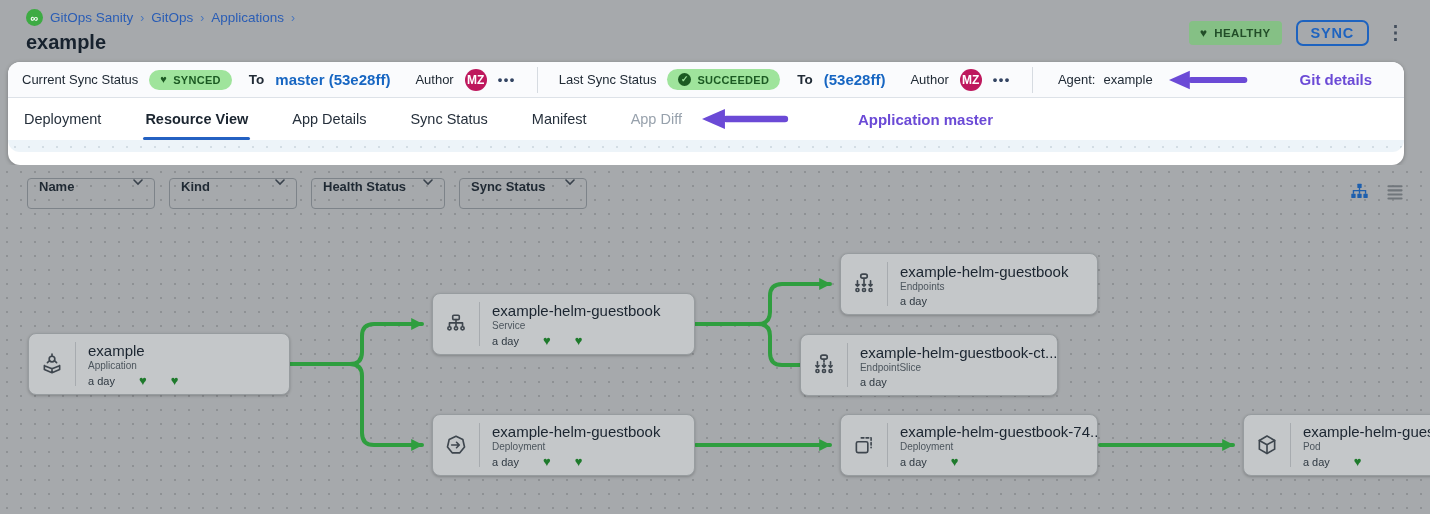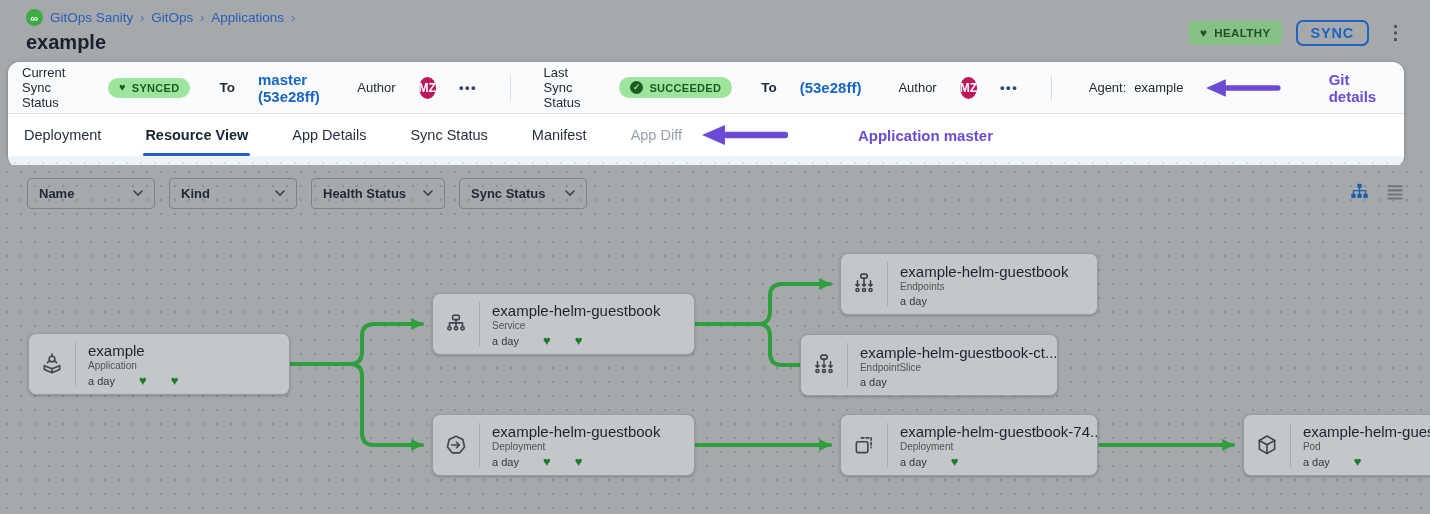--- a/index.html
+++ b/index.html
@@ -19,21 +19,21 @@
   .crumb-sep { color:#4a77bd; font-size:12px; }
   .page-title { position:absolute; left:26px; top:31px; font-size:20px; font-weight:700; color:#17222e; }
   .header-right { position:absolute; right:22px; top:19px; display:flex; align-items:center; gap:14px; height:28px; }
   .healthy-badge { display:flex; align-items:center; gap:7px; background:#85c085; color:#224e28; border-radius:4px; padding:6px 11px; font-size:11.5px; font-weight:700; letter-spacing:.4px; }
   .healthy-badge .hrt { font-size:12px; line-height:1; }
   .sync-button { border:2px solid #1d63c0; color:#1d63c0; border-radius:7px; padding:3px 13px; font-size:14.5px; font-weight:700; letter-spacing:.8px; background:transparent; cursor:pointer; font-family:inherit; }
   .kebab { color:#434e5c; font-size:19px; font-weight:700; line-height:24px; cursor:pointer; padding:0 3px; }
 
   
   .card { position:absolute; left:8px; top:62px; width:1396px; height:103px; background:#fff; border-radius:12px; box-shadow:0 1px 4px rgba(0,0,0,.28); }
-  .status-row { height:52px; background:#fafbfd; border-radius:12px 12px 0 0; border-bottom:1px solid #dde2e8; display:flex; align-items:center; padding:0 14px; gap:23px; font-size:13px; color:#212b36; }
+  .status-row { height:36px; background:#fafbfd; border-radius:12px 12px 0 0; border-bottom:1px solid #dde2e8; display:flex; align-items:center; padding:0 14px; gap:11px; font-size:13px; color:#212b36; }
   .pill-badge { display:flex; align-items:center; gap:6px; background:#9fe49c; color:#1b5a22; border-radius:12px; padding:4px 11px; font-size:11px; font-weight:700; letter-spacing:.3px; }
   .pill-badge .hrt { font-size:11px; line-height:1; }
   .check-circle { width:13px; height:13px; border-radius:50%; background:#1b5a22; color:#9fe49c; font-size:9px; line-height:13px; text-align:center; font-weight:700; }
   .to-label { font-weight:700; font-size:13.5px; margin-left:6px; }
   .rev-link { color:#1766c2; font-weight:700; font-size:15px; cursor:pointer; }
   .author-label { margin-left:14px; }
   .avatar { width:22px; height:22px; border-radius:50%; background:#be185d; color:#fff; font-size:12px; font-weight:700; display:flex; align-items:center; justify-content:center; }
   .more-dots { color:#344563; font-weight:800; letter-spacing:1.5px; font-size:13px; cursor:pointer; }
   .vdiv { width:1px; height:26px; background:#d6dbe1; margin:0 10px; }
   .agent-group { display:flex; gap:8px; align-items:center; margin-left:4px; }
@@ -51,21 +51,21 @@
   .tabs-row .annotation-text { margin-left:62px; }
   .card-bottom { height:12px; background:#edf4f9; border-radius:0 0 12px 12px;
     background-image:radial-gradient(#d3dde4 1px, transparent 1.1px); background-size:14px 14px; }
 
   
   .canvas { position:absolute; left:0; top:165px; width:1430px; height:349px;
     background-color:#a6a9ac;
     background-image:radial-gradient(#8e9194 1.15px, transparent 1.3px);
     background-size:14px 14px; }
   .filters { position:absolute; left:27px; top:13px; display:flex; gap:14px; }
-  .chip { height:31px; border:1px solid #7d8389; border-radius:4px; display:flex; align-items:center; justify-content:space-between; padding:0 11px; font-size:13px; font-weight:600; color:#1f2933; cursor:pointer; }
+  .chip { height:31px; border:1px solid #7d8389; border-radius:4px; display:flex; justify-content:space-between; padding:0 11px; font-size:13px; font-weight:600; color:#1f2933; cursor:pointer; }
   .chip:nth-child(1){ width:128px; } .chip:nth-child(2){ width:128px; }
   .chip:nth-child(3){ width:134px; } .chip:nth-child(4){ width:128px; }
   .view-toggle { position:absolute; top:17px; right:26px; display:flex; gap:17px; align-items:center; }
   .view-btn { cursor:pointer; display:flex; }
 
   .edges { position:absolute; left:0; top:0; pointer-events:none; }
 
   .node { position:absolute; height:62px; background:#c4c7c9; border:1px solid #979c9f; border-radius:8px; box-shadow:0 1px 3px rgba(0,0,0,.22); display:flex; cursor:pointer; }
   .node-icon { width:46px; display:flex; align-items:center; justify-content:center; color:#3e464e; flex:none; }
   .node-divider { width:1px; background:#a7abaf; margin:8px 0; }

